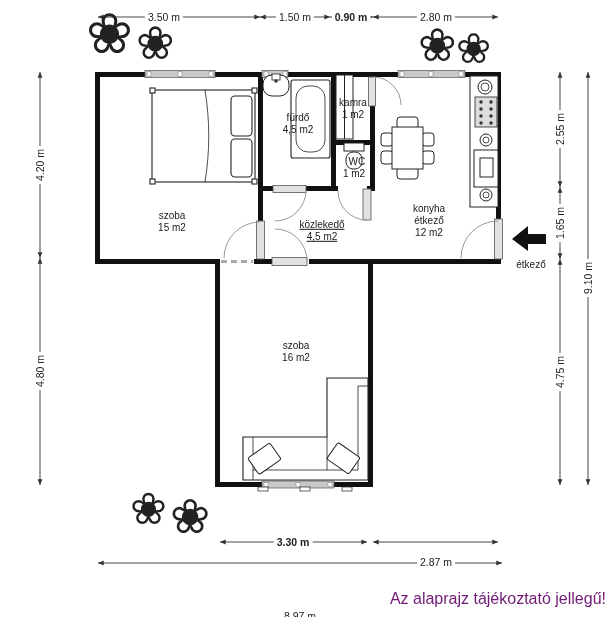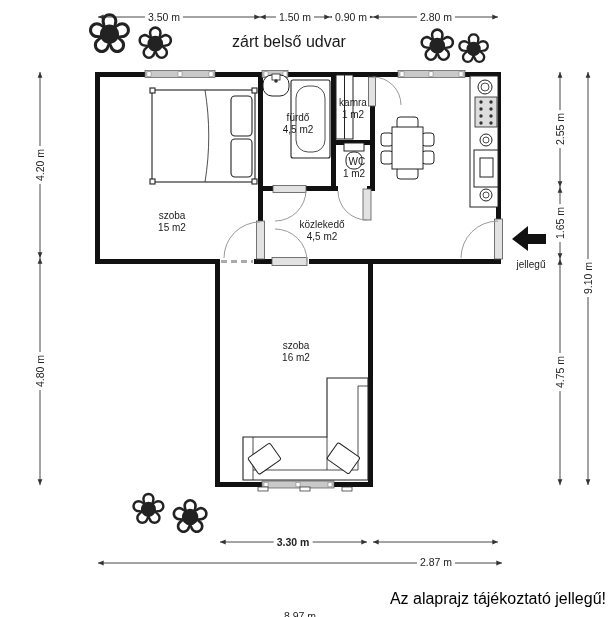--- a/index.html
+++ b/index.html
@@ -11,21 +11,21 @@
   .lbl{
     position:absolute;transform:translate(-50%,-50%);
     font-size:10px;line-height:1.22;text-align:center;white-space:nowrap;color:#1a1a1a;
   }
   .dim{font-size:10.5px;background:#fff;padding:0 3px;color:#222;}
   .rot{transform:translate(-50%,-50%) rotate(-90deg);}
   .big{font-size:16px;}
   .room .nm,.room .ar{display:block;}
   .wrap{white-space:normal;width:54px;}
   .disclaimer{
-    position:absolute;right:6px;top:590px;font-size:16px;color:#000000;white-space:nowrap;
+    position:absolute;right:6px;top:590px;font-size:16px;color:#701a75;white-space:nowrap;
   }
   .plant{
     position:absolute;font-family:"DejaVu Sans",sans-serif;color:#222;line-height:1;
     user-select:none;
   }
 </style>
 </head>
 <body>
 
 <div id="stage">
@@ -212,52 +212,55 @@
     <polygon fill="#111" points="512,239 528,226 528,234 546,234 546,244 528,244 528,251"></polygon>
   </svg>
 
   <span class="plant" style="left:86px;top:6px;font-size:56px;">❀</span>
   <span class="plant" style="left:136px;top:20px;font-size:46px;">❀</span>
   <span class="plant" style="left:418px;top:22px;font-size:46px;">❀</span>
   <span class="plant" style="left:456px;top:28px;font-size:42px;">❀</span>
   <span class="plant" style="left:130px;top:487px;font-size:44px;">❀</span>
   <span class="plant" style="left:170px;top:492px;font-size:48px;">❀</span>
 
-  <div class="lbl big" style="left:289px;top:42px;">zárt belső udvar</div>
   <div class="disclaimer">Az alaprajz tájékoztató jellegű!</div>
-  <div class="lbl" style="left:531px;top:265px;">jellegű</div>
+  <div class="lbl" style="left:531px;top:265px;">étkező</div>
 
   <div class="lbl room" style="left:172px;top:222px;">
     <span class="nm">szoba</span>
     <span class="ar">15 m2</span>
   </div>
   <div class="lbl room" style="left:298px;top:124px;">
     <span class="nm">fürdő</span>
     <span class="ar">4,5 m2</span>
   </div>
   <div class="lbl room" style="left:353px;top:109px;">
     <span class="nm">kamra</span>
     <span class="ar">1 m2</span>
   </div>
   <div class="lbl room" style="left:354px;top:168px;text-align:right;">
     <span class="nm">WC</span>
     <span class="ar">1 m2</span>
   </div>
-  <div class="lbl room" style="left:322px;top:231px;">
+  <div class="lbl room" style="left:322px;top:231px;text-decoration:underline;">
     <span class="nm">közlekedő</span>
     <span class="ar">4,5 m2</span>
+  </div>
+  <div class="lbl room" style="left:429px;top:221px;">
+    <span class="nm wrap">konyha étkező</span>
+    <span class="ar">12 m2</span>
   </div>
   <div class="lbl room" style="left:296px;top:352px;">
     <span class="nm">szoba</span>
     <span class="ar">16 m2</span>
   </div>
 
   <div class="lbl dim" style="left:164px;top:17px;">3.50 m</div>
   <div class="lbl dim" style="left:295px;top:17px;">1.50 m</div>
-  <div class="lbl dim" style="left:351px;top:17px;">0.90 m</div>
+  <div class="lbl dim" style="left:351px;top:17px;font-weight:bold;">0.90 m</div>
   <div class="lbl dim" style="left:436px;top:17px;">2.80 m</div>
 
   <div class="lbl dim rot" style="left:40px;top:165px;">4.20 m</div>
   <div class="lbl dim rot" style="left:40px;top:371px;">4.80 m</div>
 
   <div class="lbl dim rot" style="left:560px;top:129px;">2.55 m</div>
   <div class="lbl dim rot" style="left:560px;top:223px;">1.65 m</div>
   <div class="lbl dim rot" style="left:560px;top:372px;">4.75 m</div>
   <div class="lbl dim rot" style="left:588px;top:278px;">9.10 m</div>
 

